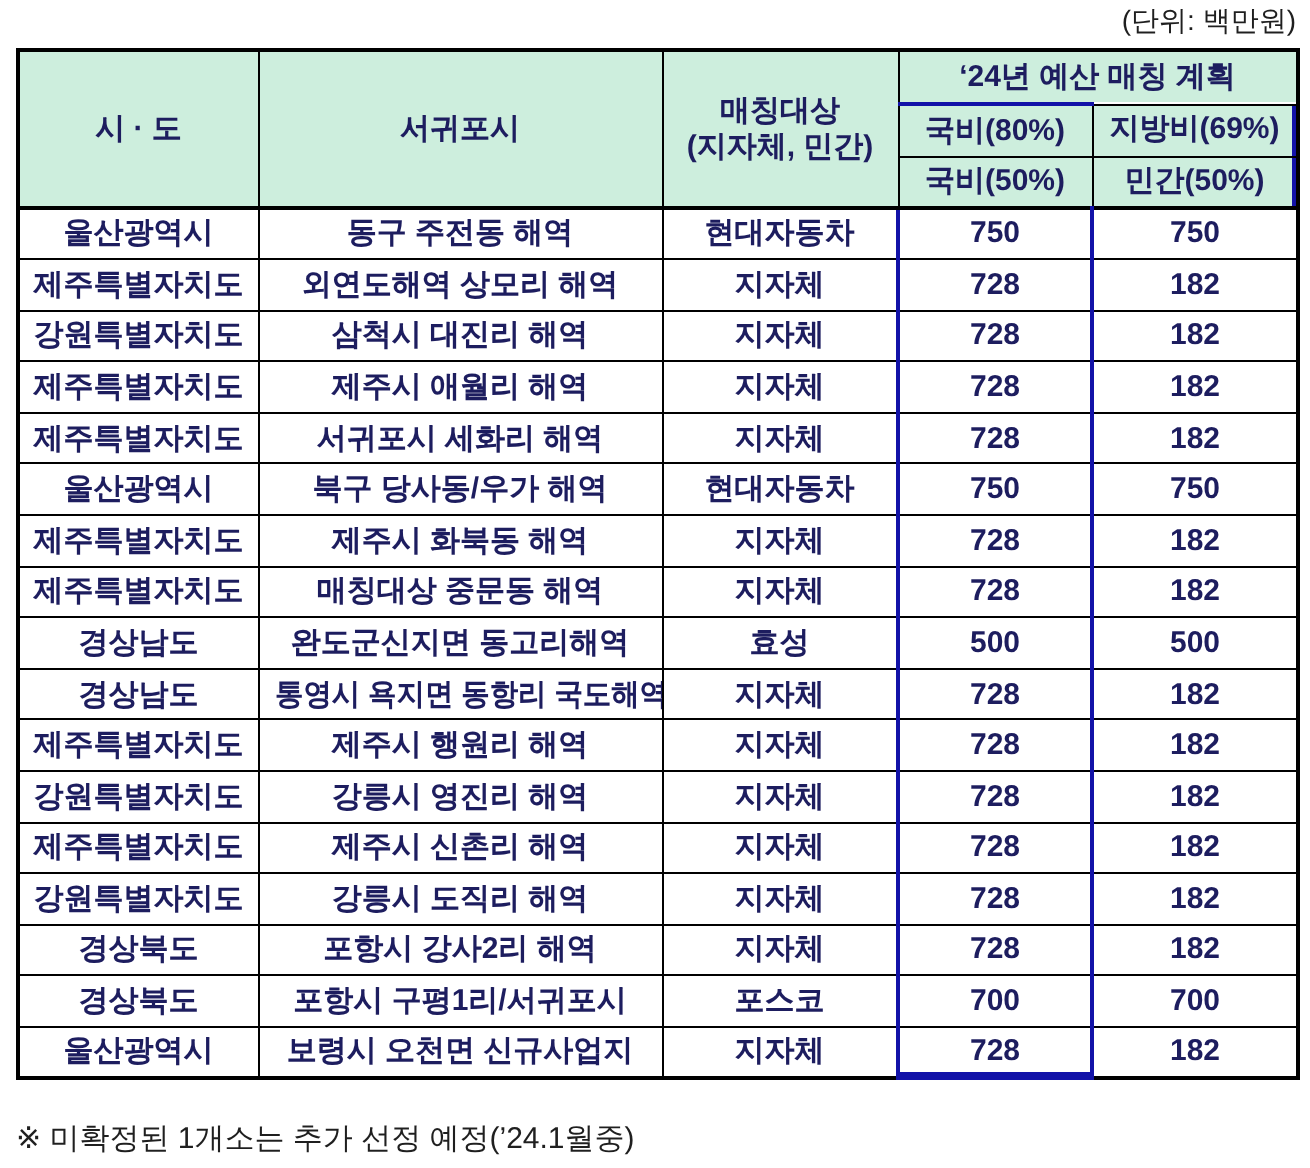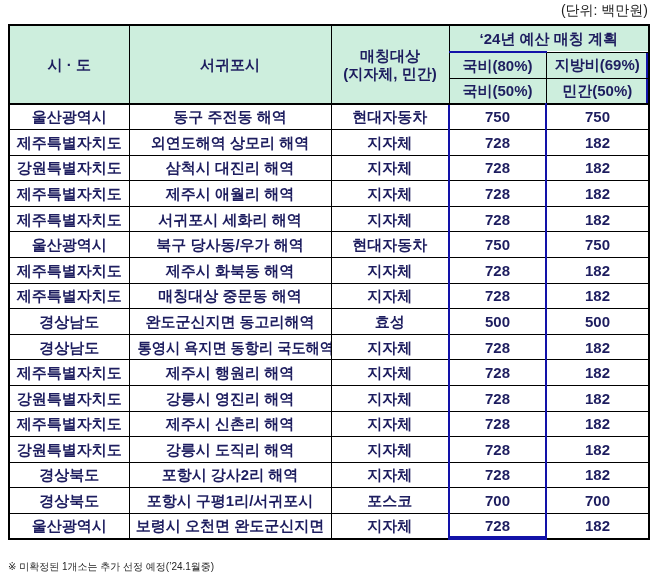--- a/index.html
+++ b/index.html
@@ -55,21 +55,21 @@
   tbody td{height:25.6px;background:#fff;}
   tbody td.gov-col{border-left:2px solid var(--accent);border-right:2px solid var(--accent);}
   tbody tr:first-child td{border-top:2px solid #000;}
   tbody tr:last-child td.gov-col{
     border-bottom:2px solid var(--accent);
     box-shadow:inset 0 -2px 0 var(--accent);
   }
   tbody td .fit{display:inline-block;white-space:nowrap;}
   .footnote{
     position:absolute;left:8px;top:560px;
-    font-size:10px;color:var(--note-text);
+    font-size:15px;color:var(--note-text);
   }
 </style>
 </head>
 <body>
 
 <div class="page">
   <div class="unit-note">(단위: 백만원)</div>
 
   <table class="budget">
     <colgroup>
@@ -206,21 +206,21 @@
         </tr>
         <tr>
           <td><span class="fit">경상북도</span></td>
           <td><span class="fit">포항시 구평1리/서귀포시</span></td>
           <td><span class="fit">포스코</span></td>
           <td class="gov-col"><span class="fit">700</span></td>
           <td><span class="fit">700</span></td>
         </tr>
         <tr>
           <td><span class="fit">울산광역시</span></td>
-          <td><span class="fit">보령시 오천면 완도군신지면</span></td>
+          <td><span class="fit">보령시 오천면 신규사업지</span></td>
           <td><span class="fit">지자체</span></td>
           <td class="gov-col"><span class="fit">728</span></td>
           <td><span class="fit">182</span></td>
         </tr>
       </tbody>
   </table>
 
   <div class="footnote">※ 미확정된 1개소는 추가 선정 예정(’24.1월중)</div>
 </div>
 

